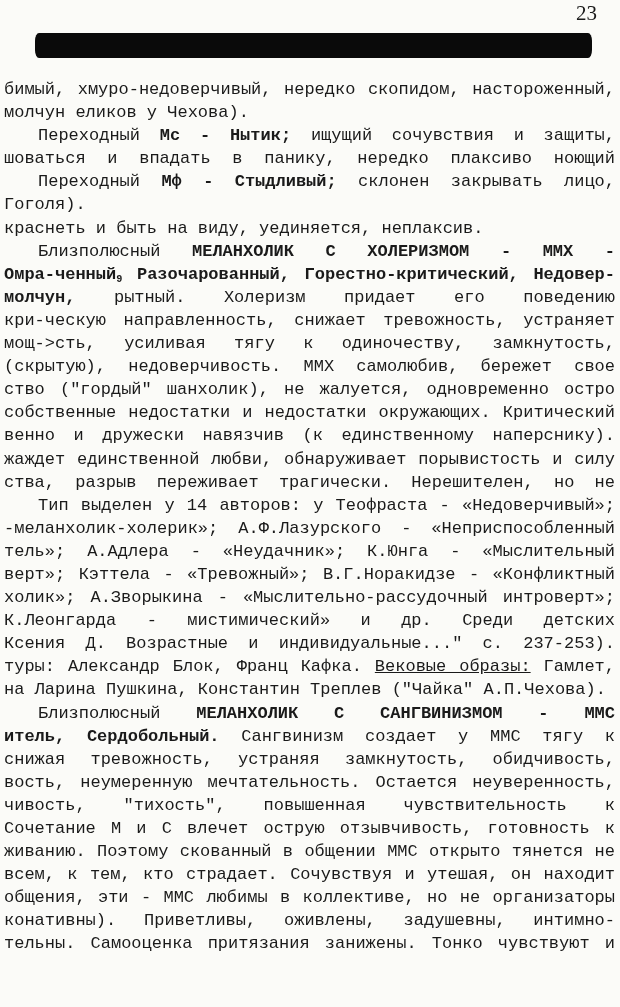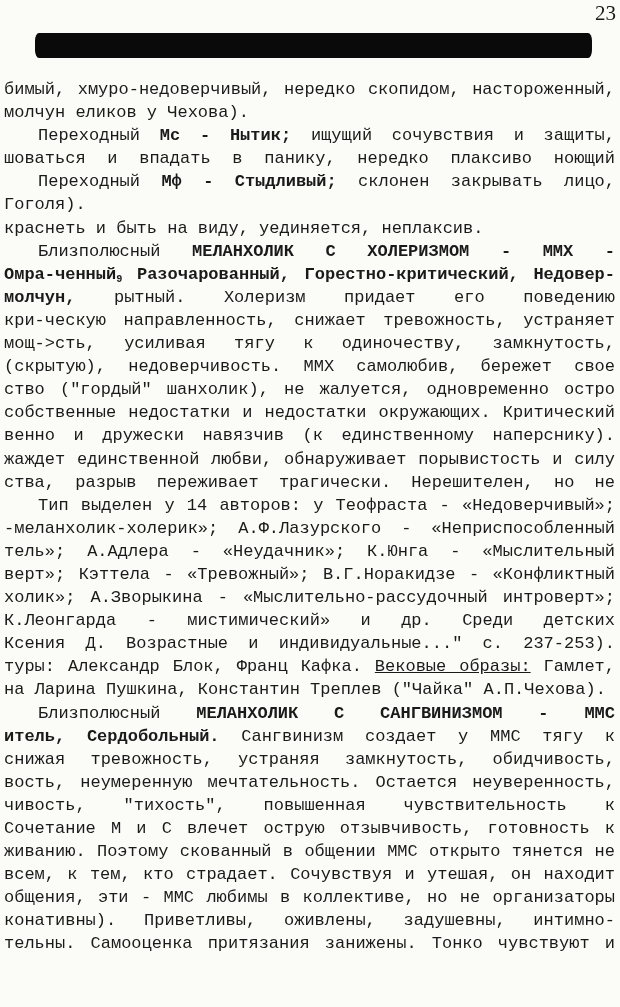--- a/index.html
+++ b/index.html
@@ -8,21 +8,21 @@
   body {
     width: 620px; height: 1007px;
     background: #fbfbf8;
     color: #1a1a1a;
     font-family: "Liberation Serif", "DejaVu Serif", serif;
     position: relative;
     overflow: hidden;
   }
   .page-number {
     position: absolute;
-    top: 0px; right: 4px;
+    top: 0px; right: 23px;
     font-size: 21px;
     line-height: 26px;
   }
   .artifact-bar {
     position: absolute;
     top: 33px; left: 35px;
     width: 557px; height: 25px;
     border-radius: 4px / 8px;
   }
   .text-block {

